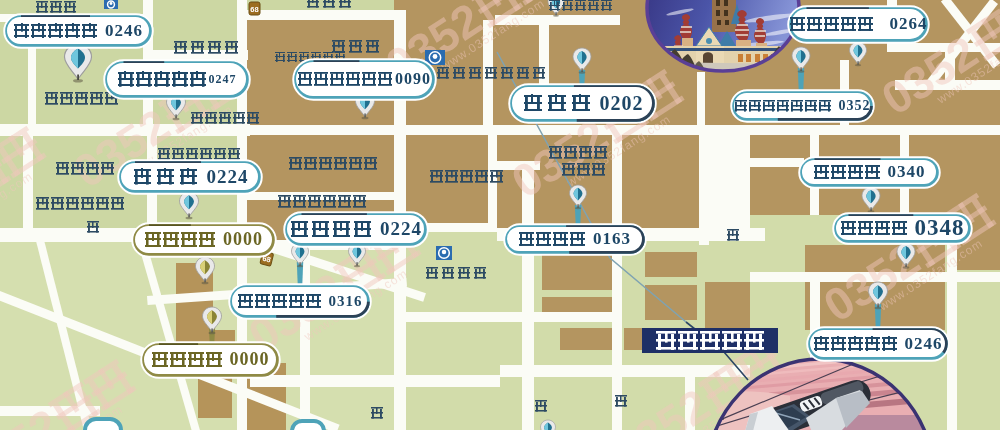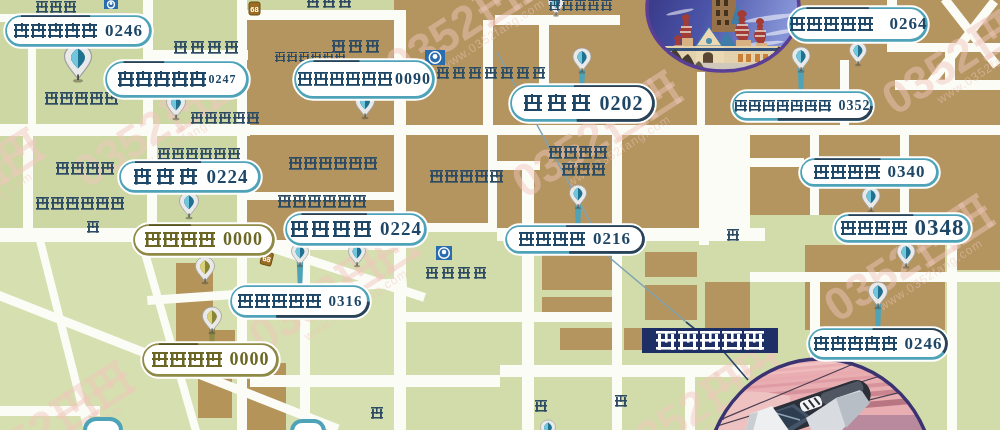--- a/index.html
+++ b/index.html
@@ -693,21 +693,21 @@
       <svg class="cosvg" style="left:502.5px;top:222.5px" width="144" height="33">
         <path d="M16.5 4.5 H127.5 A12.0 12.0 0 0 1 127.5 28.5 H16.5 A12.0 12.0 0 0 1 16.5 4.5 Z" fill="#fff" stroke="#fff" stroke-width="8.5"></path>
         <path d="M16.5 4.5 H127.5 A12.0 12.0 0 0 1 127.5 28.5 H16.5 A12.0 12.0 0 0 1 16.5 4.5 Z" fill="#fff" stroke="#4ea3b8" stroke-width="4.6"></path>
         <path d="M16.5 4.5 H127.5 A12.0 12.0 0 0 1 127.5 28.5 H16.5 A12.0 12.0 0 0 1 16.5 4.5 Z" fill="none" stroke="#2c4257" stroke-width="4.6" stroke-dasharray="163.1 297.4" stroke-dashoffset="-46.6"></path>
       </svg>
       <div class="co" style="left:507px;top:227px;width:135px;height:24px;font-size:15px;color:#1e4767">
         <span class="cj" style="margin:0 1px"></span>
         <span class="cj" style="margin:0 1px"></span>
         <span class="cj" style="margin:0 1px"></span>
         <span class="cj" style="margin:0 1px"></span>
-        <span class="num" style="margin-left:7px;font-size:17px">0216</span>
+        <span class="num" style="margin-left:7px;font-size:17px">0163</span>
       </div>
       <svg class="cosvg" style="left:786.5px;top:4.5px" width="143" height="39">
         <path d="M19.5 4.5 H123.5 A15.0 15.0 0 0 1 123.5 34.5 H19.5 A15.0 15.0 0 0 1 19.5 4.5 Z" fill="#fff" stroke="#fff" stroke-width="8.5"></path>
         <path d="M19.5 4.5 H123.5 A15.0 15.0 0 0 1 123.5 34.5 H19.5 A15.0 15.0 0 0 1 19.5 4.5 Z" fill="#fff" stroke="#4ea3b8" stroke-width="4.6"></path>
         <path d="M19.5 4.5 H123.5 A15.0 15.0 0 0 1 123.5 34.5 H19.5 A15.0 15.0 0 0 1 19.5 4.5 Z" fill="none" stroke="#2c4257" stroke-width="4.6" stroke-dasharray="68.4 302.2" stroke-dashoffset="6.0"></path>
       </svg>
       <div class="co" style="left:791px;top:9px;width:134px;height:30px;font-size:15px;color:#1e4767">
         <span class="cj" style="margin:0 1px"></span>
         <span class="cj" style="margin:0 1px"></span>
         <span class="cj" style="margin:0 1px"></span>

